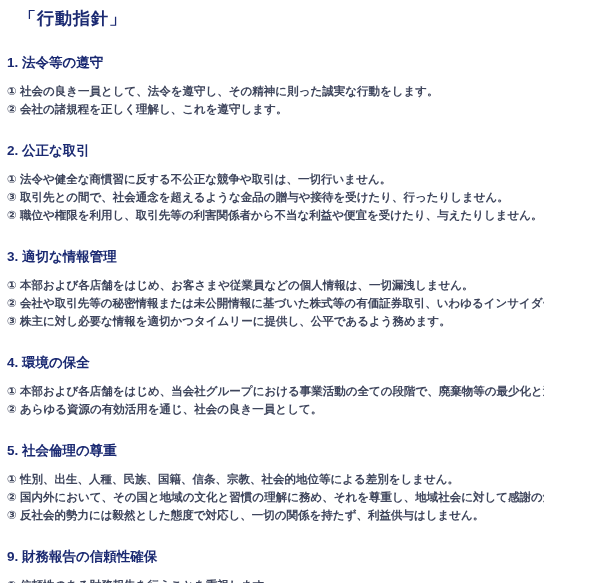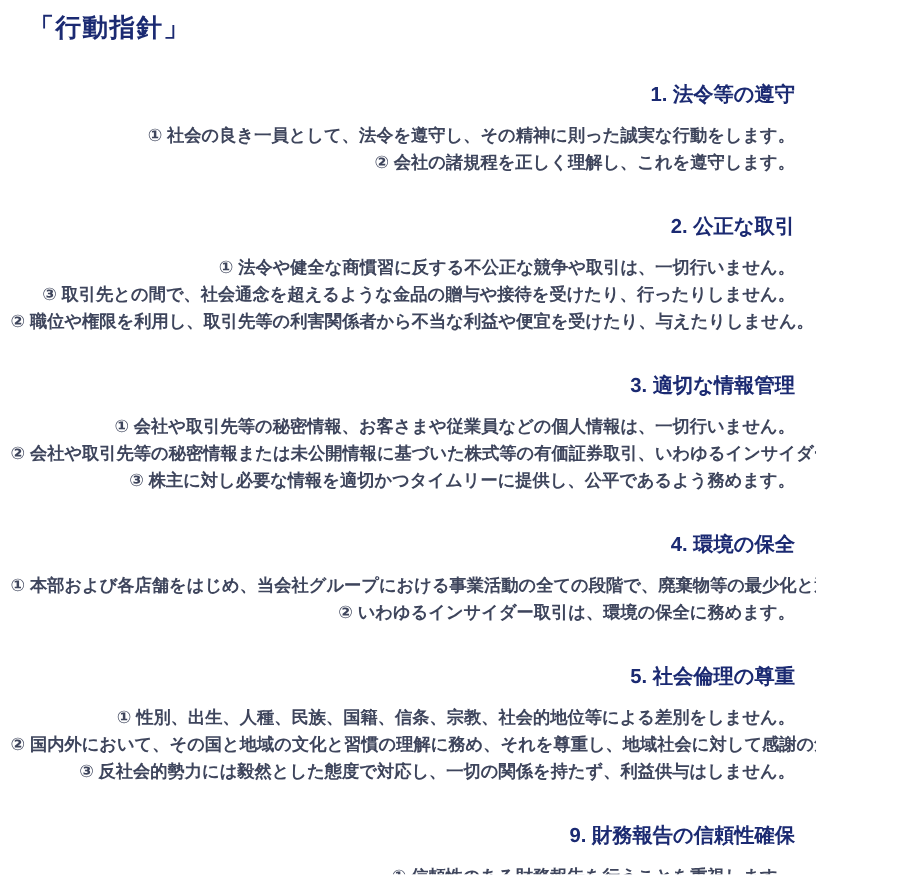--- a/index.html
+++ b/index.html
@@ -19,21 +19,20 @@
   .page-title {
     margin: 0 0 0 12px;
     font-size: 17px;
     font-weight: bold;
     color: #1b2a72;
     letter-spacing: 1px;
     line-height: 22px;
   }
   .section {
     margin-top: 25px;
-    text-align: right;
   }
   .section-heading {
     margin: 0 0 11px 0;
     font-size: 13.5px;
     font-weight: bold;
     color: #1b2a72;
     line-height: 16px;
   }
   .item {
     margin: 0;
@@ -59,29 +58,29 @@
 
   <div class="section">
     <h2 class="section-heading">2. 公正な取引</h2>
     <p class="item">① 法令や健全な商慣習に反する不公正な競争や取引は、一切行いません。</p>
     <p class="item">③ 取引先との間で、社会通念を超えるような金品の贈与や接待を受けたり、行ったりしません。</p>
     <p class="item">② 職位や権限を利用し、取引先等の利害関係者から不当な利益や便宜を受けたり、与えたりしません。</p>
   </div>
 
   <div class="section">
     <h2 class="section-heading">3. 適切な情報管理</h2>
-    <p class="item">① 会社や取引先等の秘密情報、お客さまや従業員などの個人情報は、一切行いません。</p>
+    <p class="item">① 本部および各店舗をはじめ、お客さまや従業員などの個人情報は、一切漏洩しません。</p>
     <p class="item">② 会社や取引先等の秘密情報または未公開情報に基づいた株式等の有価証券取引、いわゆるインサイダー取引は、一切行いません。</p>
     <p class="item">③ 株主に対し必要な情報を適切かつタイムリーに提供し、公平であるよう務めます。</p>
   </div>
 
   <div class="section">
     <h2 class="section-heading">4. 環境の保全</h2>
     <p class="item">① 本部および各店舗をはじめ、当会社グループにおける事業活動の全ての段階で、廃棄物等の最少化と適切な処理に務めます。</p>
-    <p class="item">② いわゆるインサイダー取引は、環境の保全に務めます。</p>
+    <p class="item">② あらゆる資源の有効活用を通じ、社会の良き一員として。</p>
   </div>
 
   <div class="section">
     <h2 class="section-heading">5. 社会倫理の尊重</h2>
     <p class="item">① 性別、出生、人種、民族、国籍、信条、宗教、社会的地位等による差別をしません。</p>
     <p class="item">② 国内外において、その国と地域の文化と習慣の理解に務め、それを尊重し、地域社会に対して感謝の気持ちをもって行動するよう務めます。</p>
     <p class="item">③ 反社会的勢力には毅然とした態度で対応し、一切の関係を持たず、利益供与はしません。</p>
   </div>
 
   <div class="section">

